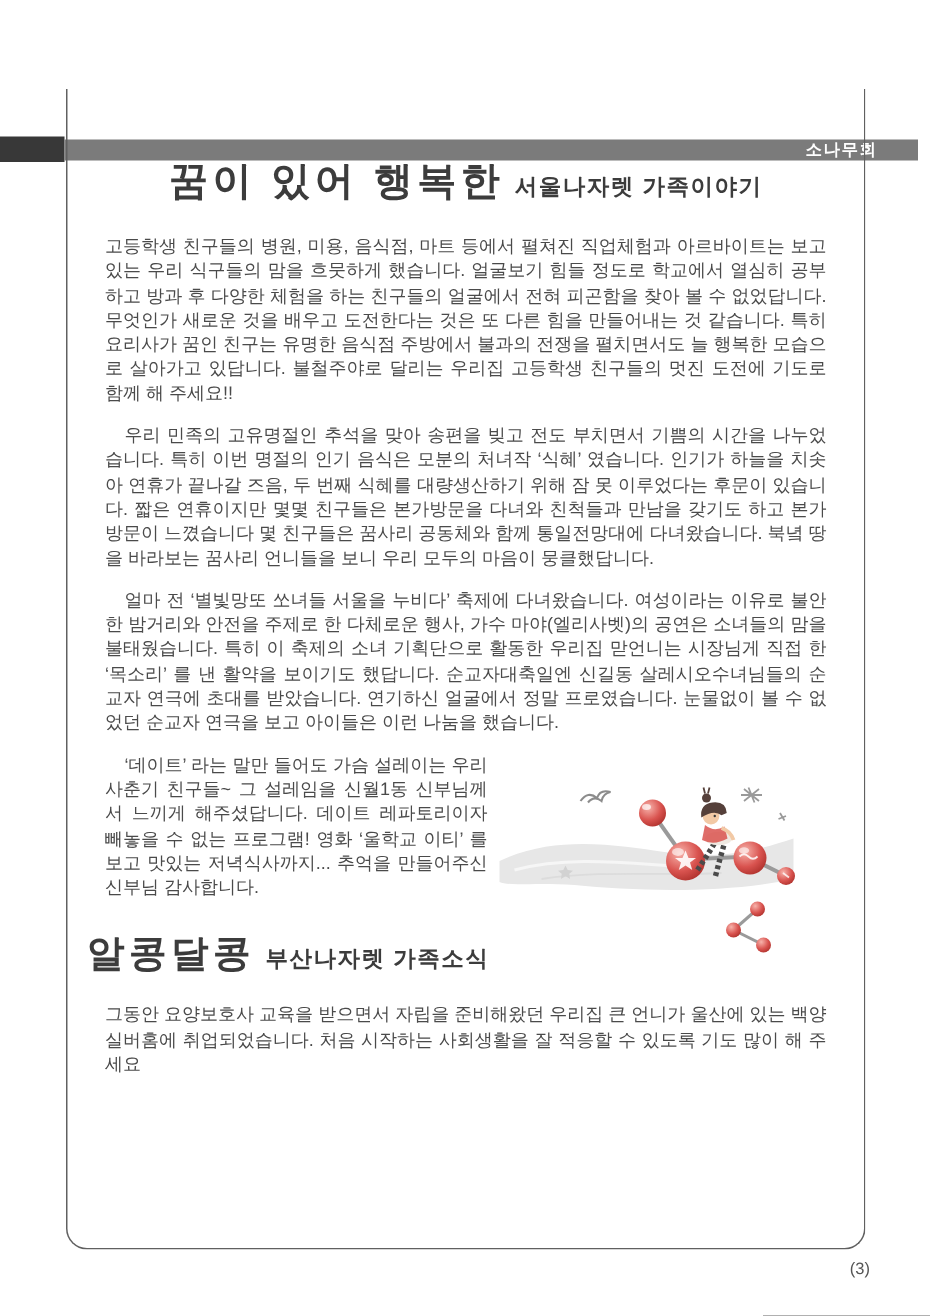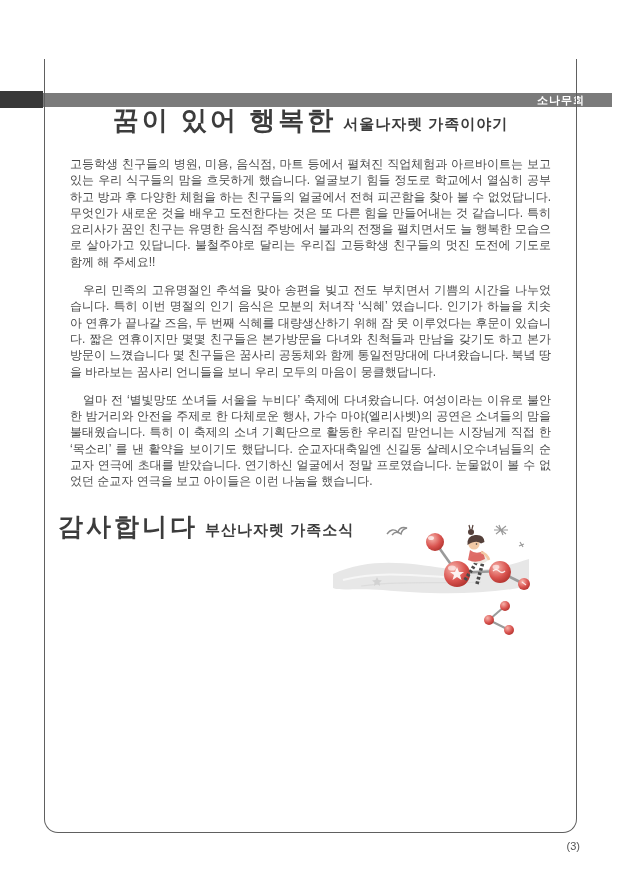--- a/index.html
+++ b/index.html
@@ -112,22 +112,26 @@
             <circle cx="143" cy="44" r="5.6" fill="#f2c9a5"></circle>
             <circle cx="145.5" cy="44" r="0.8" fill="#3a3a3a"></circle>
             <path d="M136.5,45 q-1,-9 7.5,-10 q9,-1 9.5,7 l-3.5,1.5 q-5,-4 -13.5,1.5 Z" fill="#55403a"></path>
             <circle cx="140" cy="32" r="3" fill="#55403a"></circle>
             <path d="M139,29 l-1,-4 M141,29 l1,-4" stroke="#55403a" stroke-width="1.2"></path>
           </g>
         </svg>
       </div>
     </div>
 
+    <p class="para indent">‘데이트’ 라는 말만 들어도 가슴 설레이는 우리 사춘기 친구들~ 그 설레임을 신월1동 신부님께서 느끼게 해주셨답니다. 데이트 레파토리이자 빼놓을 수 없는 프로그램! 영화 ‘울학교 이티’ 를 보고 맛있는 저녁식사까지... 추억을 만들어주신 신부님 감사합니다.</p>
   </div>
 
   <div class="article-title title2">
-    <span class="t-main">감사합니다</span><span class="t-sub">부산나자렛 가족소식</span>
+    <span class="t-main">알콩달콩</span><span class="t-sub">부산나자렛 가족소식</span>
   </div>
 
+  <div class="body-text">
+    <p class="para">그동안 요양보호사 교육을 받으면서 자립을 준비해왔던 우리집 큰 언니가 울산에 있는 백양 실버홈에 취업되었습니다.  처음 시작하는 사회생활을 잘 적응할 수 있도록  기도 많이 해 주세요</p>
+  </div>
 
 </div>
 
 <div class="page-number">(3)</div>
 
 </body></html>

